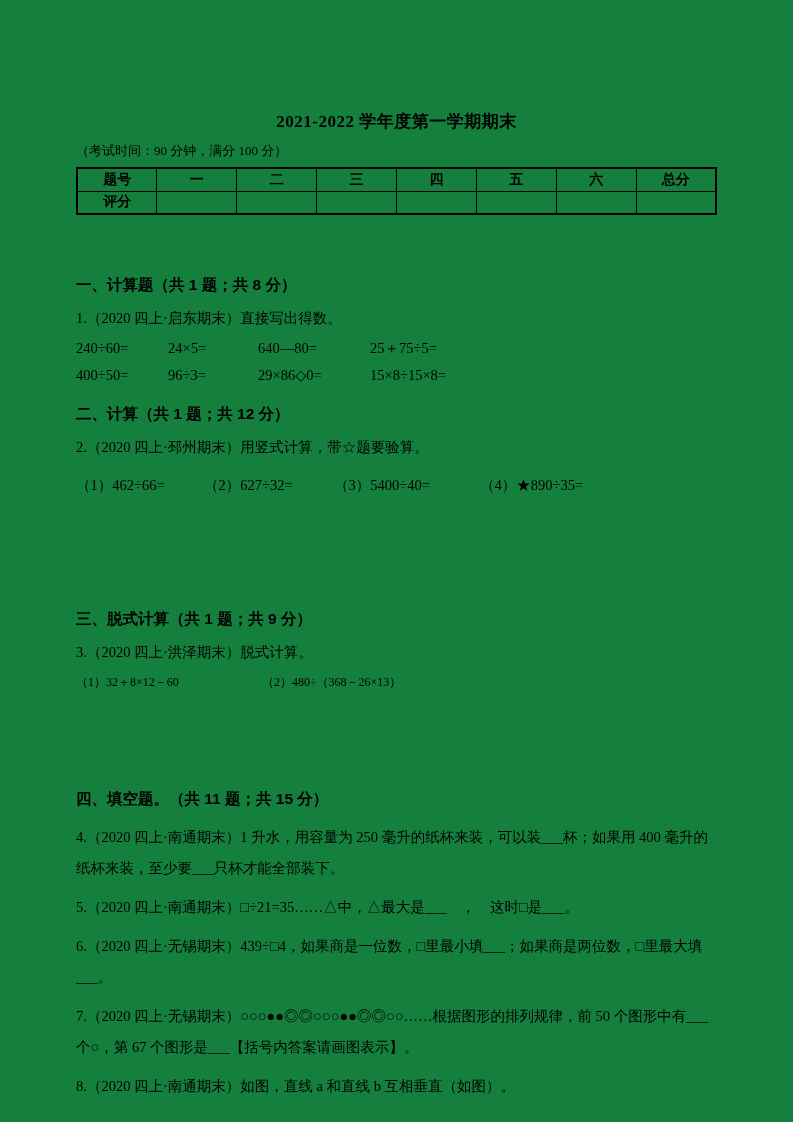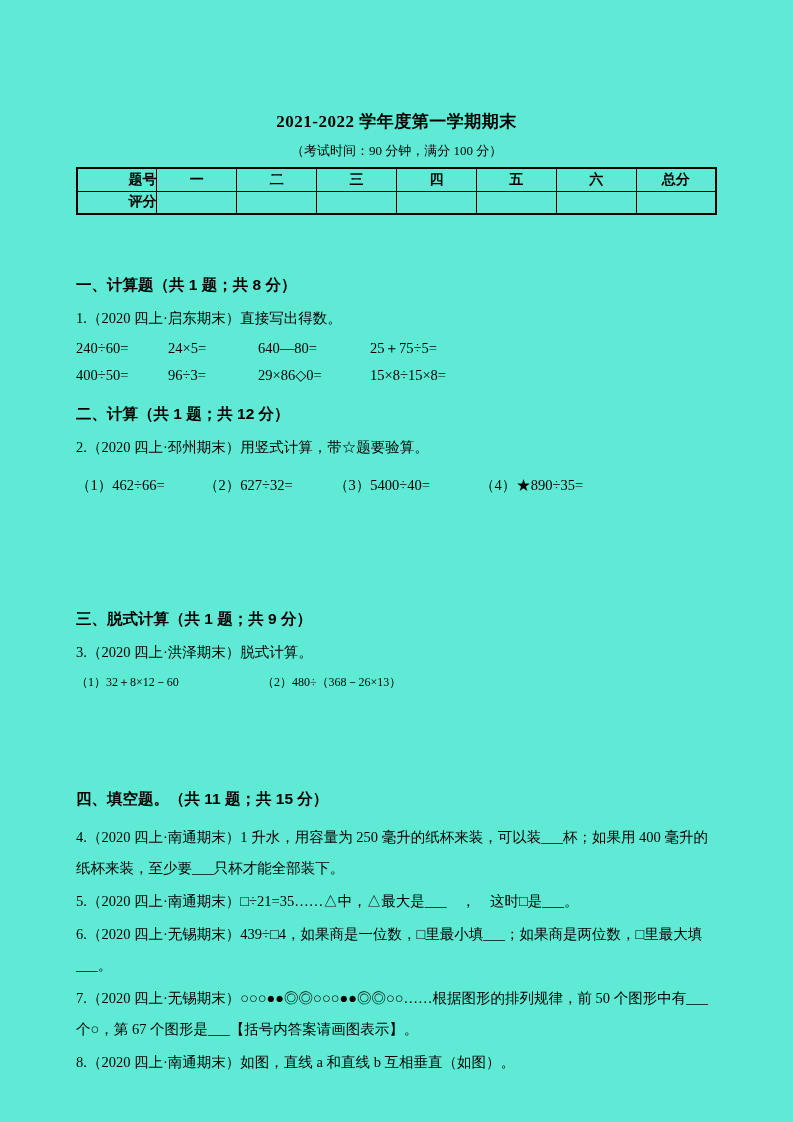--- a/index.html
+++ b/index.html
@@ -2,21 +2,21 @@
 <html><head>
 <meta charset="utf-8">
 <style>
   * { margin: 0; padding: 0; box-sizing: border-box; }
   html, body { background: #ffffff; }
   .page {
     position: relative;
     width: 793px;
     height: 1122px;
     margin: 0 auto;
-    background: #5eead4;
+    background: #15803d;
     color: #000;
     font-family: "Liberation Serif", serif;
     padding: 0 76px;
     overflow: hidden;
   }
   .title {
     margin-top: 110px;
     text-align: center;
     font-size: 17px;
     font-weight: bold;
@@ -25,38 +25,37 @@
   .subtitle {
     margin-top: 11px;
     text-align: center;
     font-size: 23px;
     font-weight: bold;
     font-family: "Liberation Sans", sans-serif;
     letter-spacing: 1px;
   }
   .exam-note {
     margin-top: 9px;
-    text-align: center;
     font-size: 13px;
   }
   table.score-table {
     width: 100%;
     margin-top: 7px;
     border-collapse: collapse;
     border: 2px solid #000;
     table-layout: fixed;
   }
   table.score-table td {
     border: 1px solid #000;
     height: 23px;
     text-align: center;
     vertical-align: middle;
     font-size: 14px;
   }
-  table.score-table td.lbl { font-weight: bold; text-align: right; }
+  table.score-table td.lbl { font-weight: bold; }
   table.score-table tr.hdr-row td { font-weight: bold; }
   .sec-heading {
     font-size: 15.5px;
     font-weight: bold;
     font-family: "Liberation Sans", sans-serif;
   }
   .mt-s1 { margin-top: 60px; }
   .mt-s2 { margin-top: 15px; }
   .intro {
     margin-top: 13px;
@@ -80,21 +79,21 @@
     display: grid;
     grid-template-columns: 186px 212px auto;
     font-size: 12px;
     margin-top: 12px;
   }
   .spacer-1 { height: 114px; }
   .spacer-2 { height: 98px; }
   .q {
     font-size: 14.5px;
     line-height: 31px;
-    margin-top: 2px;
+    margin-top: 8px;
   }
   .q.first { margin-top: 12px; }
 </style>
 </head>
 <body>
 
 <div class="page">
 
   <div class="title">2021-2022 学年度第一学期期末</div>
   <div class="exam-note">（考试时间：90 分钟，满分 100 分）</div>

